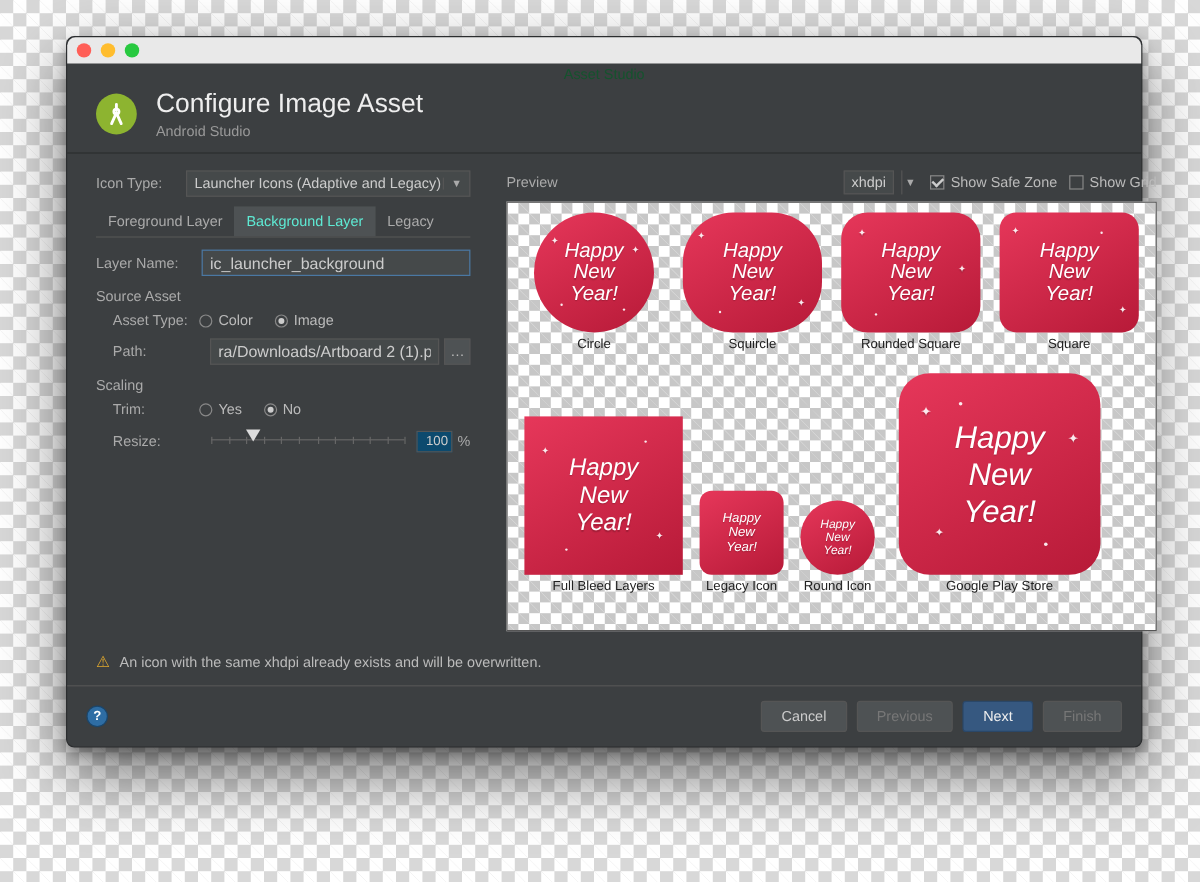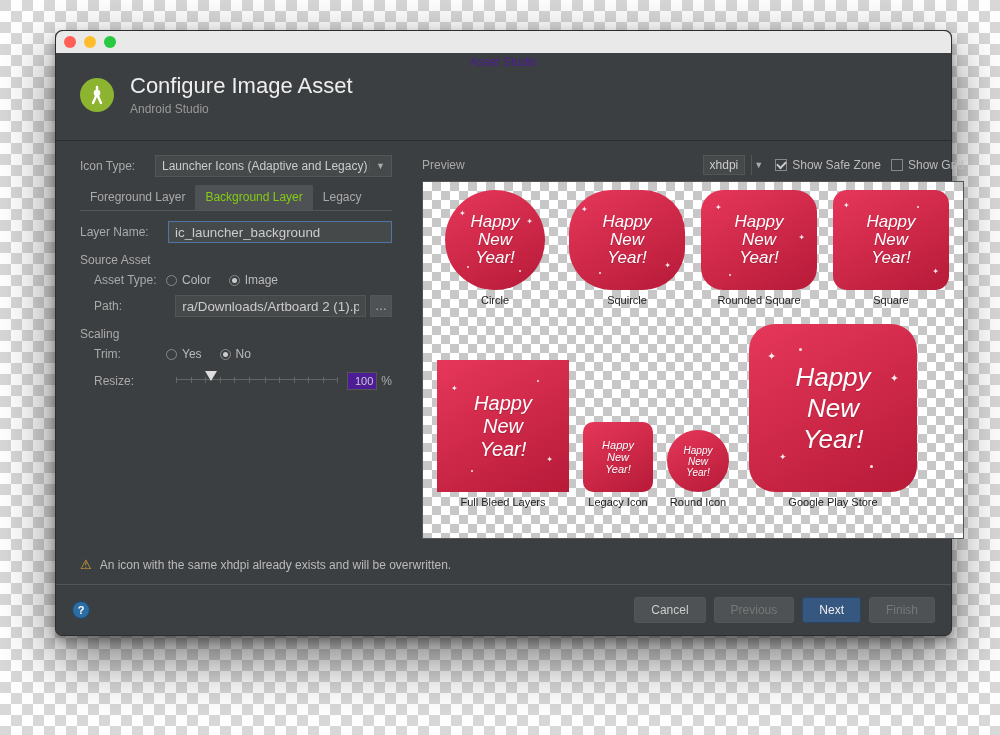--- a/index.html
+++ b/index.html
@@ -17,52 +17,52 @@
     border-radius:7px; box-shadow:0 22px 55px rgba(0,0,0,.55),0 5px 10px rgba(0,0,0,.3);
     font-size:12px;
   }
   .titlebar {
     height:22px; background:#e9e9e9; border-radius:7px 7px 0 0;
     display:flex; align-items:center; padding:0 8px; position:relative; color:#333;
   }
   .traffic { display:flex; gap:8px; z-index:1; }
   .tl { width:12px; height:12px; border-radius:50%; display:inline-block; }
   .tl.r{background:#ff5f57;} .tl.y{background:#ffbd2e;} .tl.g{background:#28c940;}
-  .titlebar-title { position:absolute; left:0; right:0; text-align:center; font-size:12px; color:#4c1d95;margin-top:40px;}
-  .header { padding:20px 24px 24px 24px; display:flex; align-items:center; gap:16px; border-bottom:1px solid #2b2d2f;}
+  .titlebar-title { position:absolute; left:0; right:0; text-align:center; font-size:12px; color:#14532d;margin-top:40px;}
+  .header { padding:20px 24px 11px 24px; display:flex; align-items:center; gap:16px; border-bottom:1px solid #2b2d2f;}
   .logo { width:34px; height:34px; position:relative;}
   .logo-circle{width:34px;height:34px;border-radius:50%;background:#8db430;z-index:0;}
   .logo-mark{position:absolute;left:7px;top:7px;width:20px;height:20px;}
   .header h1{font-weight:400;font-size:22px;color:#eee;}
   .header .sub{font-size:12px;color:#999;margin-top:3px;}
   .content{display:flex; padding:14px 24px 6px 24px; gap:30px;}
   .left{width:312px;}
   .row{display:flex;align-items:center;margin-bottom:8px;}
   .lbl{color:#aaa;font-size:12px;}
   .select{flex:1;background:#45494a;border:1px solid #555;color:#ccc;height:22px;display:flex;align-items:center;justify-content:space-between;padding:0 6px;margin-left:10px;}
   .chev{border-left:1px solid #555;padding-left:6px;color:#aaa;font-size:9px;}
   .text-input{flex:1;background:#45494a;border:1px solid #555;color:#ccc;height:22px;padding:0 6px;margin-left:10px;}
   .text-input.hi{border-color:#4a78a3;}
   .tabs{display:flex;border-bottom:1px solid #555;margin-top:4px;}
   .tab{padding:5px 10px 6px;color:#aaa;cursor:pointer;}
-  .tab.active{background:#4e5254;color:#84cc16;}
+  .tab.active{background:#4e5254;color:#5eead4;}
   .section{margin-top:10px;}
   .section-hdr{color:#aaa;margin-bottom:6px;}
   .indent{padding-left:14px;}
   .radio{display:inline-flex;align-items:center;margin-right:18px;color:#bbb;}
   .radiodot{width:11px;height:11px;border:1px solid #888;border-radius:50%;margin-right:5px;display:inline-flex;align-items:center;justify-content:center;}
   .radiodot .on{width:5px;height:5px;border-radius:50%;background:#ccc;}
   .path{display:flex;align-items:center;margin-top:8px;}
   .browse{width:22px;height:22px;margin-left:4px;background:#4e5254;border:1px solid #555;text-align:center;color:#bbb;line-height:20px;}
   .slider{display:flex;align-items:center;margin-top:6px;}
   .slider-track{flex:1;height:24px;margin:0 10px;position:relative;}
   .base{position:absolute;left:0;right:0;top:10px;height:1px;background:#666;}
   .tick{position:absolute;top:8px;width:1px;height:6px;background:#666;}
   .thumb{position:absolute;top:2px;width:0;height:0;border-left:6px solid transparent;border-right:6px solid transparent;border-top:10px solid #ddd;transform:translateX(-6px);}
-  .pctbox{width:30px;height:18px;border:1px solid #555;background:#4c1d95;color:#ccc;text-align:right;padding:0 3px;font-size:11px;line-height:17px;}
+  .pctbox{width:30px;height:18px;border:1px solid #555;background:#0c4a6e;color:#ccc;text-align:right;padding:0 3px;font-size:11px;line-height:17px;}
   .pcttxt{margin-left:4px;color:#aaa;}
 
   .right{flex:1;}
   .prev-head{display:flex;align-items:center;margin-bottom:6px;}
   .prev-head .spacer{flex:1;}
   .mini-select{background:#45494a;border:1px solid #555;color:#ccc;height:20px;display:flex;align-items:center;padding:0 6px;margin-right:6px;}
   .mini-sep{width:14px;height:20px;border-left:1px solid #555;display:flex;align-items:center;justify-content:center;color:#aaa;font-size:9px;}
   .cb{display:inline-flex;align-items:center;color:#bbb;margin-left:10px;}
   .cbbox{width:12px;height:12px;border:1px solid #888;background:#3c3f41;margin-right:5px;display:inline-flex;align-items:center;justify-content:center;}
   .cbbox.on::after{content:"";width:7px;height:4px;border-left:2px solid #ccc;border-bottom:2px solid #ccc;transform:rotate(-45deg);margin-top:-2px;}

